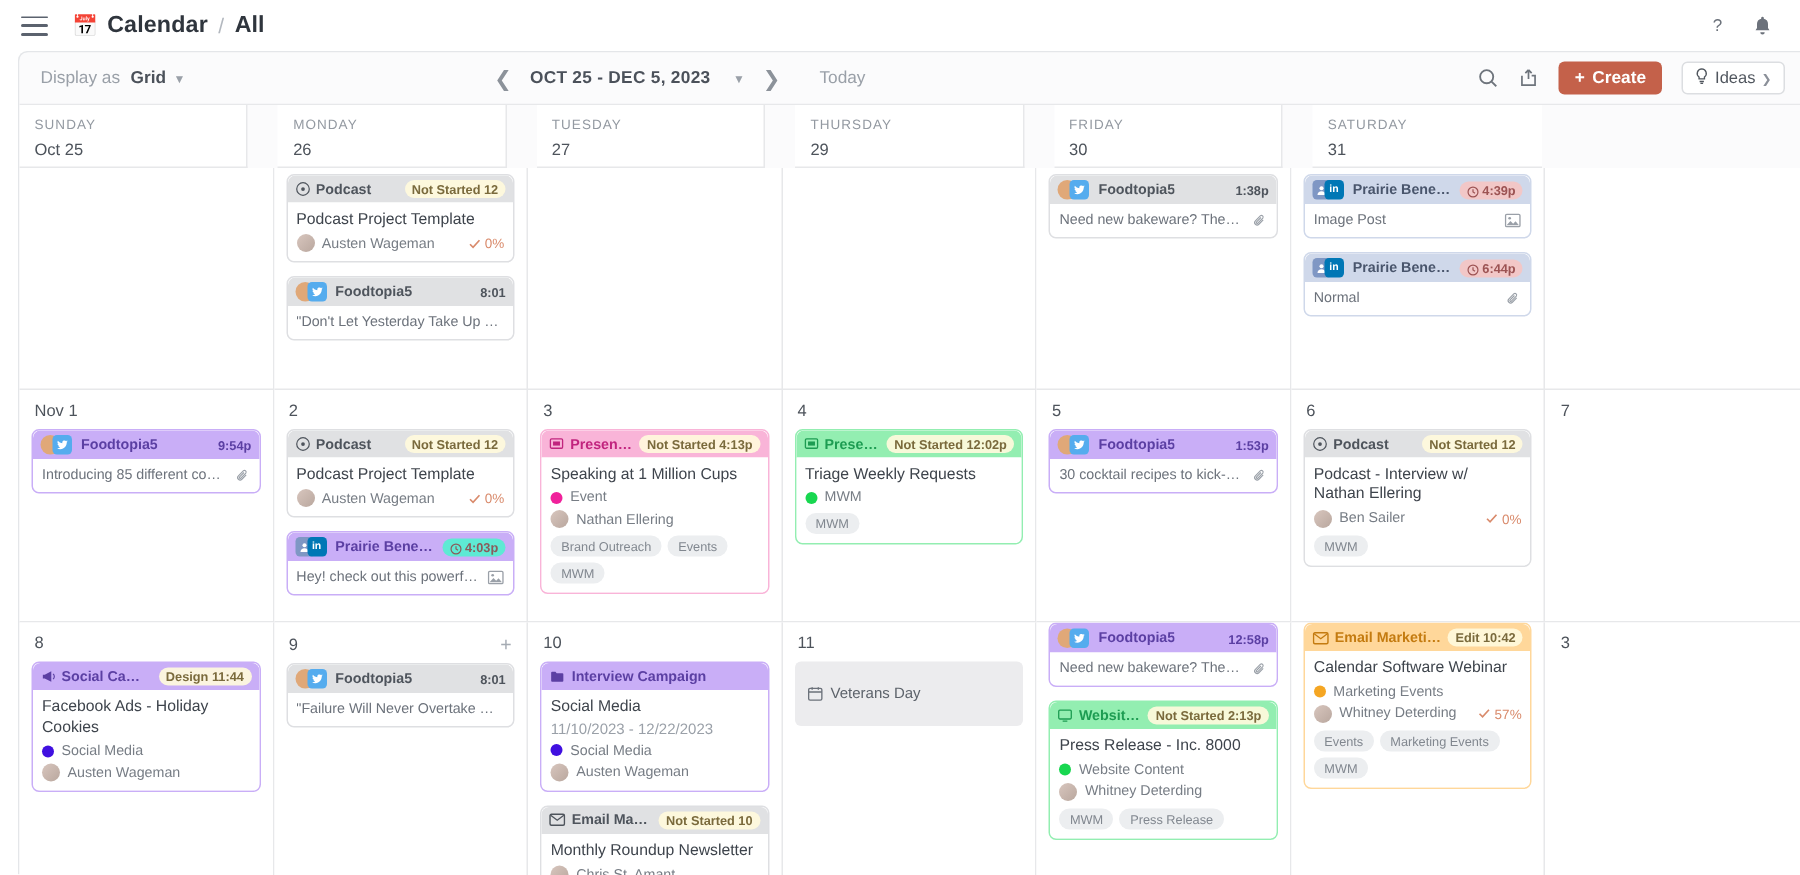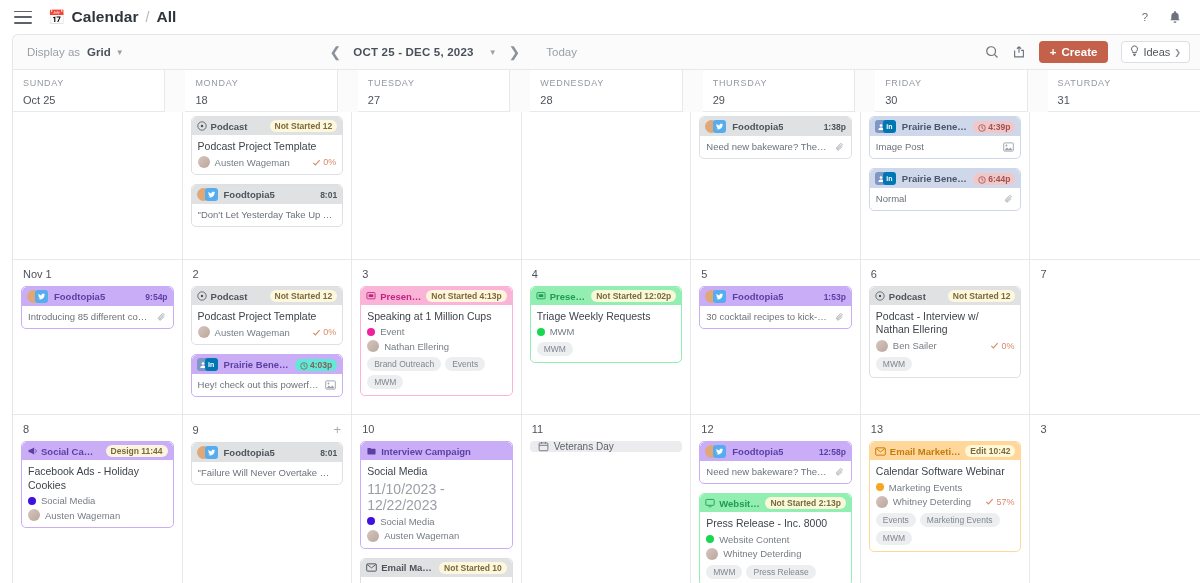--- a/index.html
+++ b/index.html
@@ -121,21 +121,21 @@
   .pill-time {
     margin-left: auto; background: rgba(255,255,255,.55); border-radius: 9px;
     padding: 1px 5px; font-size: 8.5px; font-weight: bold; white-space: nowrap;
     display: flex; align-items: flex-end; gap: 2px;
   }
   .card-bd {
     background: #fff; padding: 5px 6px 6px 6px;
     border-radius: 0 0 5px 5px; font-size: 10px; color: #4b515a;
   }
   .bd-title { font-size: 10.5px; color: #3e444c; line-height: 1.28; margin-bottom: 2px; }
-  .bd-sub { font-size: 14px; color: #9aa0a8; margin-bottom: 2px; }
+  .bd-sub { font-size: 10px; color: #9aa0a8; margin-bottom: 2px; }
   .bd-line { display: flex; align-items: center; gap: 5px; margin-top: 3px; font-size: 9.5px; color: #777d85; }
   .dot { width: 8px; height: 8px; border-radius: 50%; flex: none; }
   .avatar {
     width: 12px; height: 12px; border-radius: 50%; flex: none;
     background: linear-gradient(135deg,#d8c6be,#b9a79e);
   }
   .pct { margin-left: auto; font-size: 9px; color: #d98a6b; display: flex; align-items: center; gap: 2px; }
   .tags { display: flex; flex-wrap: wrap; gap: 4px; margin-top: 5px; }
   .tag {
     background: #eceef0; color: #81878f; border-radius: 9px;
@@ -148,21 +148,21 @@
   .soc { display: flex; align-items: center; margin-right: 2px; flex: none; }
   .soc-b {
     width: 13px; height: 13px; border-radius: 3px; display: flex;
     align-items: center; justify-content: center; font-size: 8px; color: #fff;
   }
   .soc-b.overlap { margin-left: -5px; }
   .soc-profile { width: 13px; height: 13px; border-radius: 50%; background: #e0a878; flex:none; }
 
   
   .holiday {
-    background: #ececee; border-radius: 4px; padding: 0 8px;
+    background: #ececee; border-radius: 4px; padding: 16px 8px;
     display: flex; align-items: center; gap: 5px;
     font-size: 10px; color: #5c626a;
   }
 
   
 </style>
 </head>
 <body>
 
 <div class="topbar">
@@ -237,33 +237,27 @@
   <div id="dayheaders" class="grid">
       <div class="dayhead">
         <div class="dow">SUNDAY</div>
         <div class="dnum-row">
           <span class="dnum">Oct 25</span>
         </div>
       </div>
       <div class="dayhead">
         <div class="dow">MONDAY</div>
         <div class="dnum-row">
-          <span class="dnum">18</span>
+          <span class="dnum">26</span>
         </div>
       </div>
       <div class="dayhead">
         <div class="dow">TUESDAY</div>
         <div class="dnum-row">
           <span class="dnum">27</span>
-        </div>
-      </div>
-      <div class="dayhead">
-        <div class="dow">WEDNESDAY</div>
-        <div class="dnum-row">
-          <span class="dnum">28</span>
         </div>
       </div>
       <div class="dayhead">
         <div class="dow">THURSDAY</div>
         <div class="dnum-row">
           <span class="dnum">29</span>
         </div>
       </div>
       <div class="dayhead">
         <div class="dow">FRIDAY</div>
@@ -775,23 +769,20 @@
             <span style="display: flex; align-items: center; flex: 0 0 auto;">
               <svg width="11" height="11" viewBox="0 0 16 16">
                 <rect x="1.6" y="2.8" width="12.8" height="11.4" rx="1.4" fill="none" stroke="#6b717a" stroke-width="1.3"></rect>
                 <path d="M1.6 6.3h12.8M5 1.6v2.6M11 1.6v2.6" stroke="#6b717a" stroke-width="1.3"></path>
               </svg>
             </span>
             <span>Veterans Day</span>
           </div>
         </div>
         <div class="daycell">
-          <div class="cellhead">
-            <span class="dnum">12</span>
-          </div>
           <div class="card" style="border: 1px solid rgb(201, 174, 247);">
             <div class="card-hd" style="background: rgb(201, 174, 247); color: rgb(91, 63, 163);">
               <span class="soc" style="display: flex; align-items: center; flex: 0 0 auto;">
                 <span class="soc-profile"></span>
                 <span class="soc-b overlap" style="background:#55acee;">
                   <svg width="9" height="9" viewBox="0 0 16 16">
                     <path d="M14.5 4.1a5 5 0 01-1.5.4 2.6 2.6 0 001.2-1.4 5.2 5.2 0 01-1.7.6 2.6 2.6 0 00-4.5 1.8c0 .2 0 .4.1.6A7.4 7.4 0 012.7 3.3a2.6 2.6 0 00.8 3.5 2.6 2.6 0 01-1.2-.3 2.6 2.6 0 002.1 2.6 2.6 2.6 0 01-1.2 0 2.6 2.6 0 002.4 1.8 5.2 5.2 0 01-3.8 1.1 7.4 7.4 0 004 1.2c4.8 0 7.5-4 7.5-7.5v-.3a5.3 5.3 0 001.2-1.3z" fill="#fff"></path>
                   </svg>
                 </span>
               </span>
@@ -831,23 +822,20 @@
                 <span>Whitney Deterding</span>
               </div>
               <div class="tags">
                 <span class="tag">MWM</span>
                 <span class="tag">Press Release</span>
               </div>
             </div>
           </div>
         </div>
         <div class="daycell">
-          <div class="cellhead">
-            <span class="dnum">13</span>
-          </div>
           <div class="card" style="border: 1px solid rgb(255, 215, 154);">
             <div class="card-hd" style="background: rgb(255, 215, 154); color: rgb(196, 123, 16);">
               <span style="display: flex; align-items: center; flex: 0 0 auto;">
                 <svg width="11" height="9" viewBox="0 0 16 13">
                   <rect x="1" y="1.2" width="14" height="10.6" rx="1.4" fill="none" stroke="#c47b10" stroke-width="1.4"></rect>
                   <path d="M1.6 2.2L8 7l6.4-4.8" fill="none" stroke="#c47b10" stroke-width="1.3"></path>
                 </svg>
               </span>
               <span class="hd-label">Email Marketing</span>
               <span class="pill">Edit 10:42</span>

